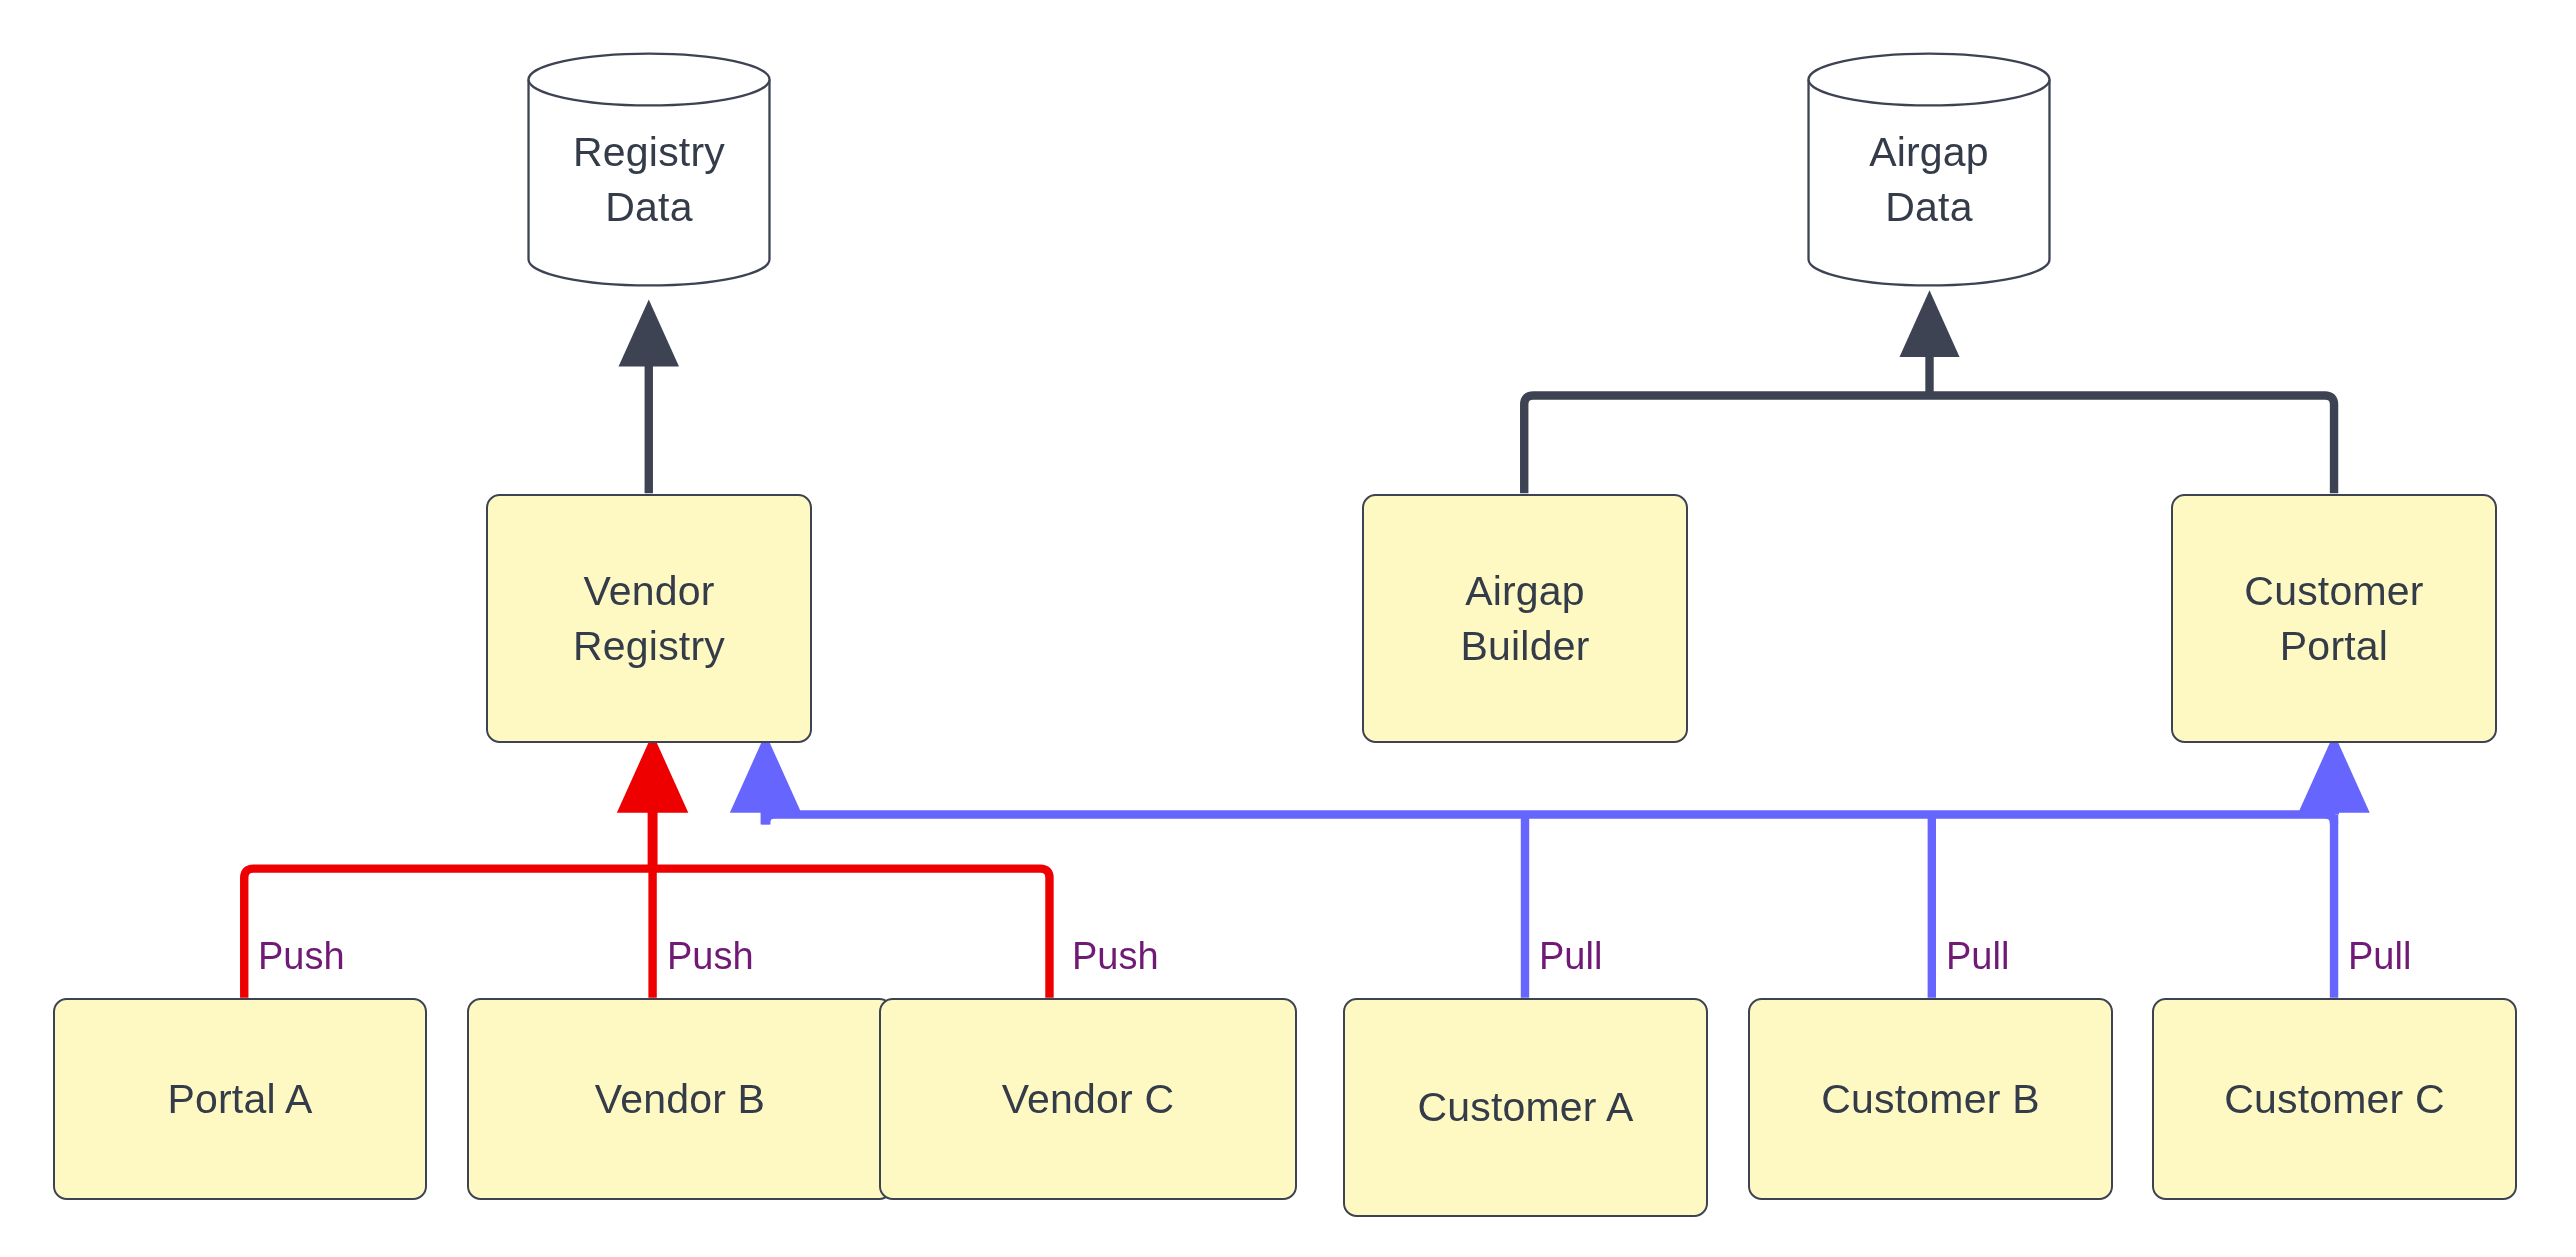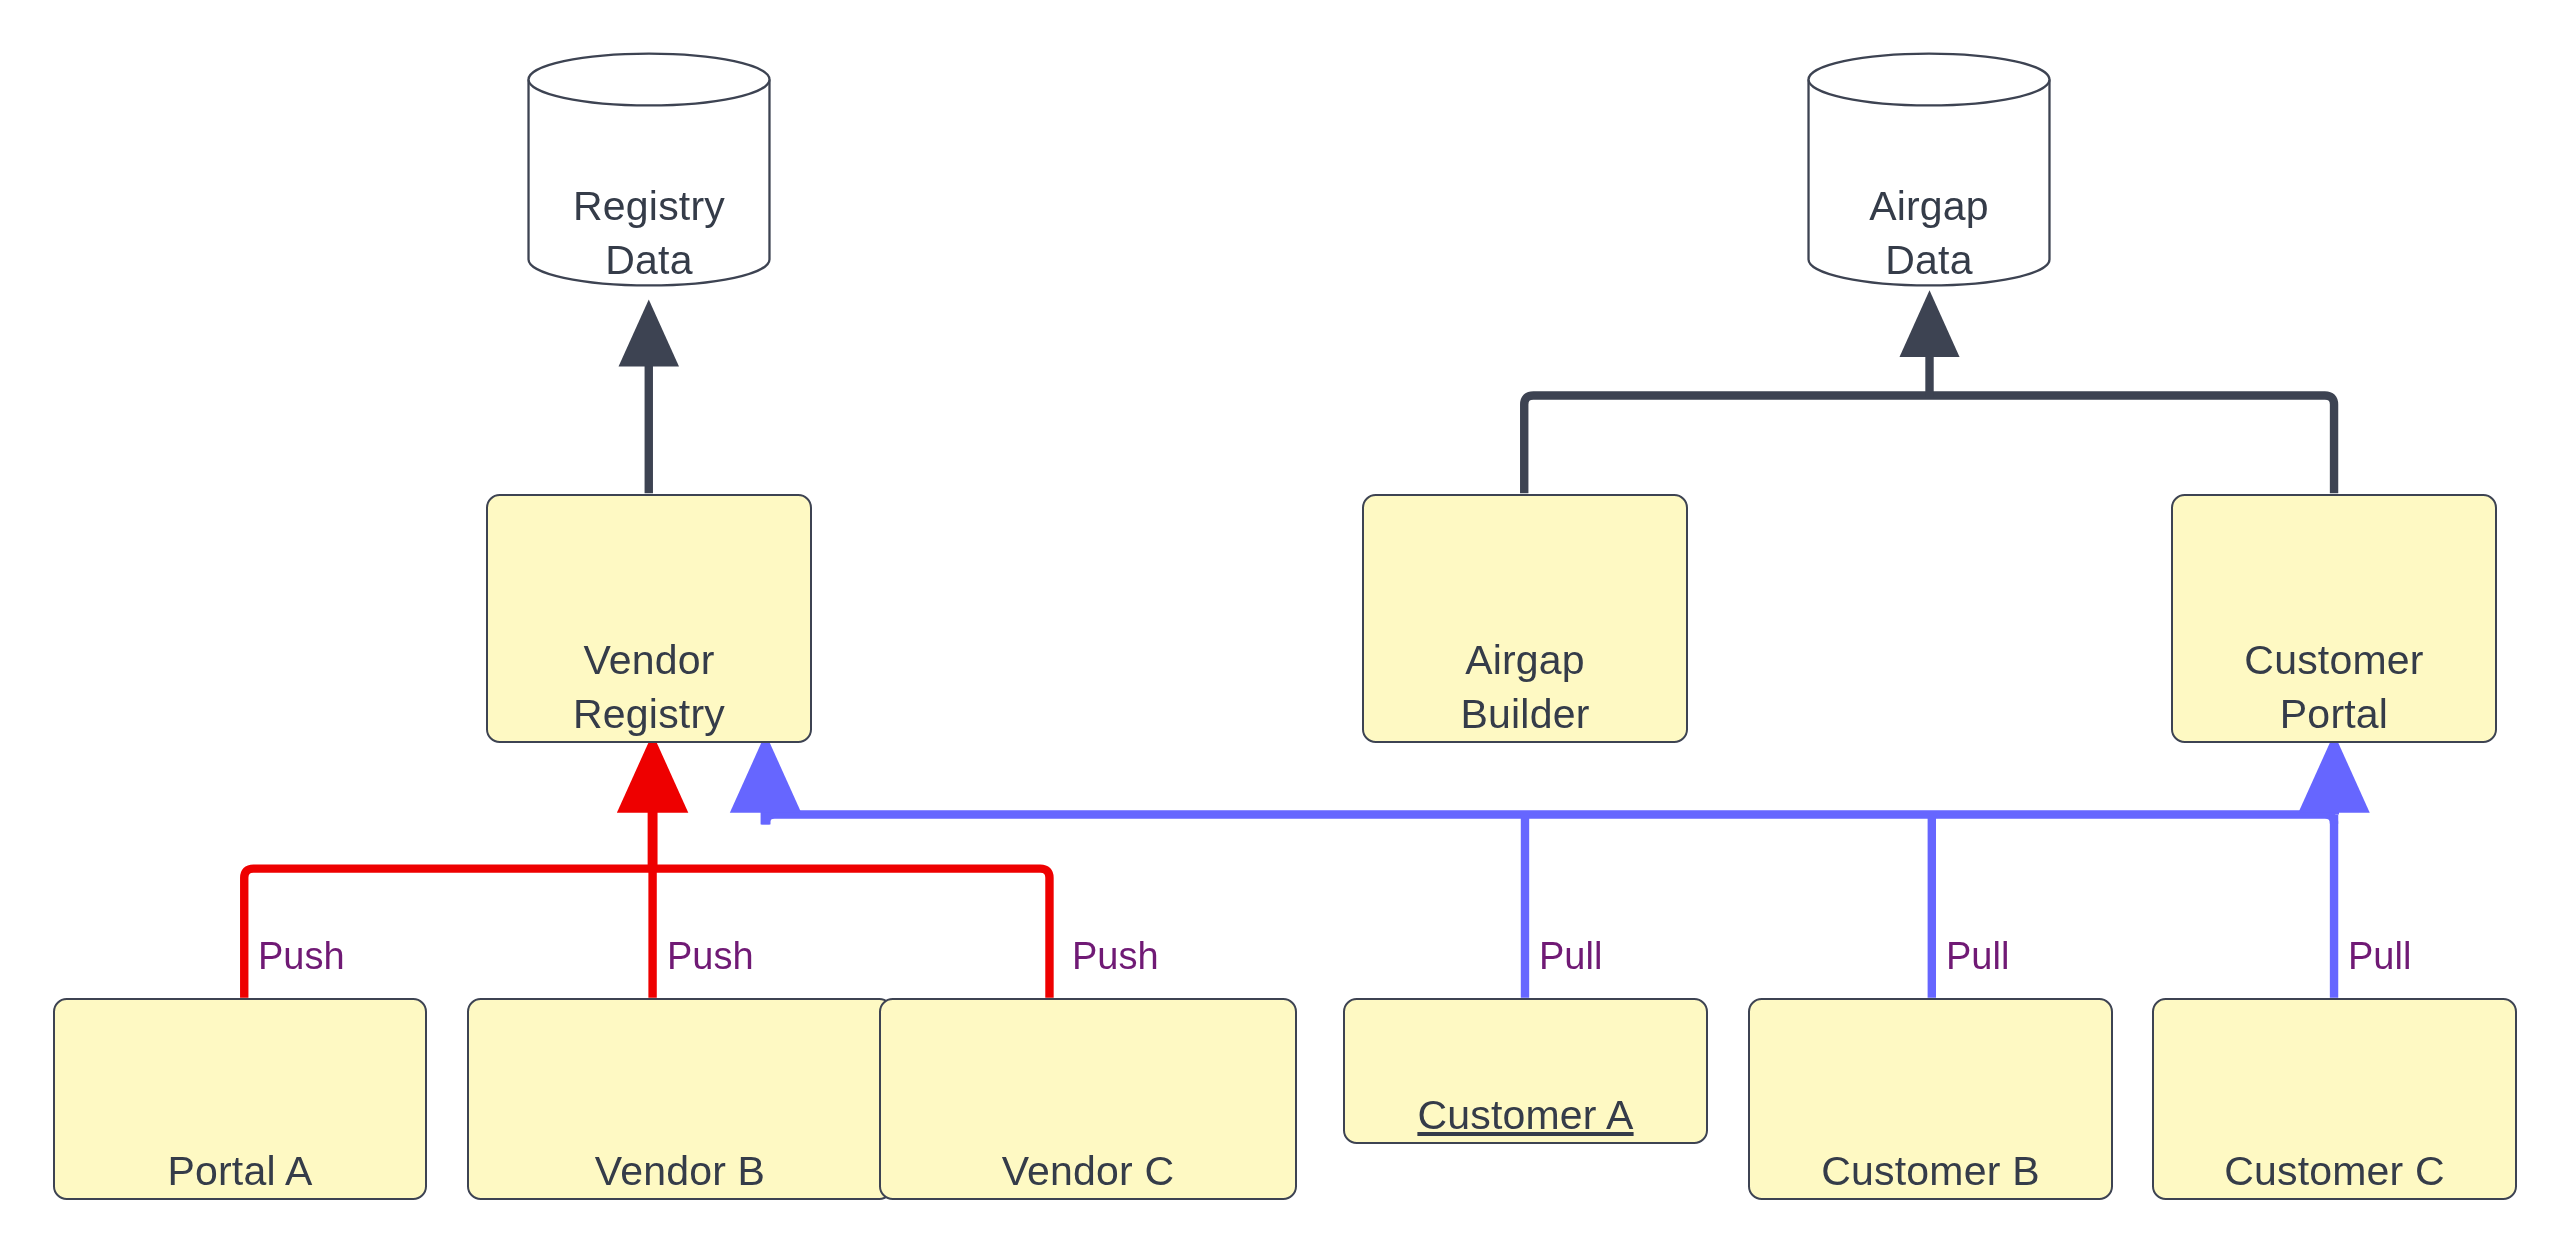--- a/index.html
+++ b/index.html
@@ -22,21 +22,21 @@
     position: absolute;
     left: 0;
     top: 0;
     width: 2576px;
     height: 1258px;
   }
   .node {
     position: absolute;
     box-sizing: border-box;
     display: flex;
-    align-items: flex-end;
+    align-items: center;
     justify-content: center;
     text-align: center;
     color: #353c49;
     font-size: 41px;
     line-height: 1.32;
     letter-spacing: 0.2px;
     z-index: 3;
   }
   .box {
     border: 2.3px solid #3d4352;
@@ -145,21 +145,21 @@
 
   <div class="node box" style="left:53px; top:998px; width:374px; height:202px;">
     <span>Portal A</span>
   </div>
   <div class="node box" style="left:467px; top:998px; width:426px; height:202px;">
     <span>Vendor B</span>
   </div>
   <div class="node box" style="left:879px; top:998px; width:418px; height:202px;">
     <span>Vendor C</span>
   </div>
-  <div class="node box" style="left:1343px; top:998px; width:365px; height:146px;text-decoration:underline;">
+  <div class="node box" style="left:1343px; top:998px; width:365px; height:219px;">
     <span>Customer A</span>
   </div>
   <div class="node box" style="left:1748px; top:998px; width:365px; height:202px;">
     <span>Customer B</span>
   </div>
   <div class="node box" style="left:2152px; top:998px; width:365px; height:202px;">
     <span>Customer C</span>
   </div>
 
   <div class="edge-label" style="left:258px; top:937px;">Push</div>

